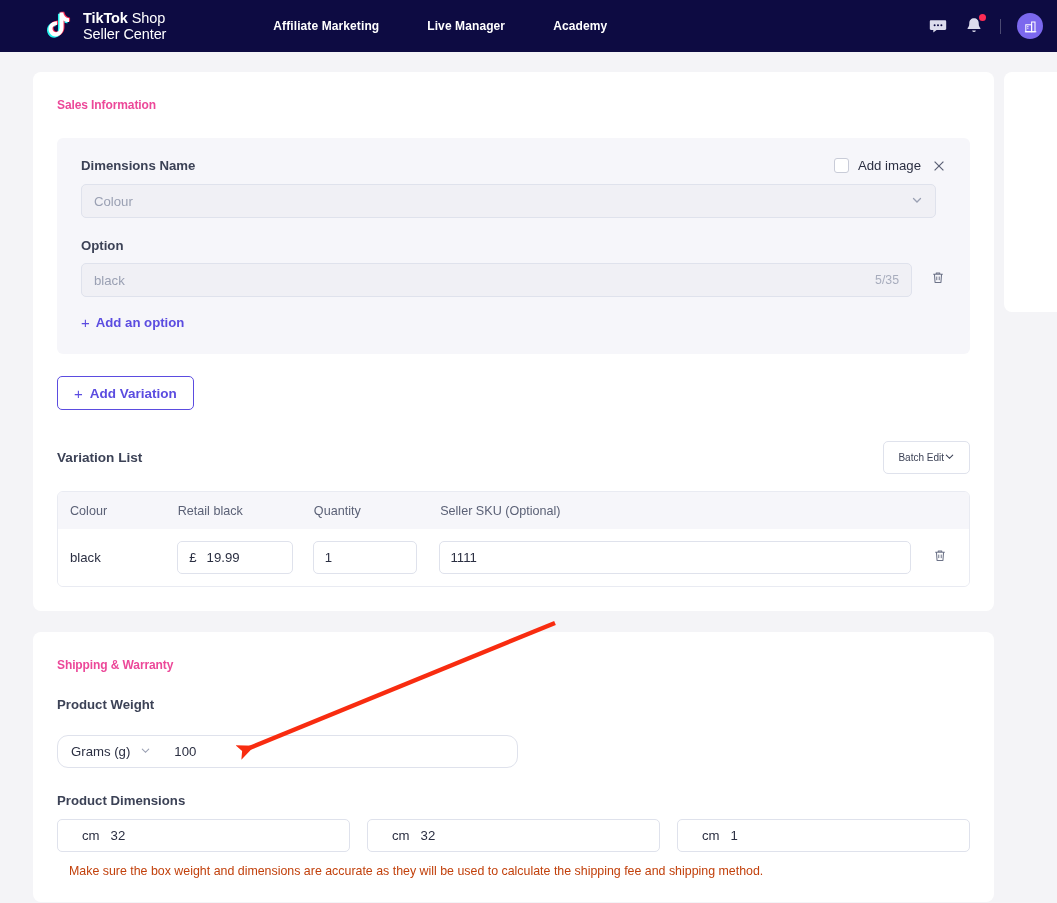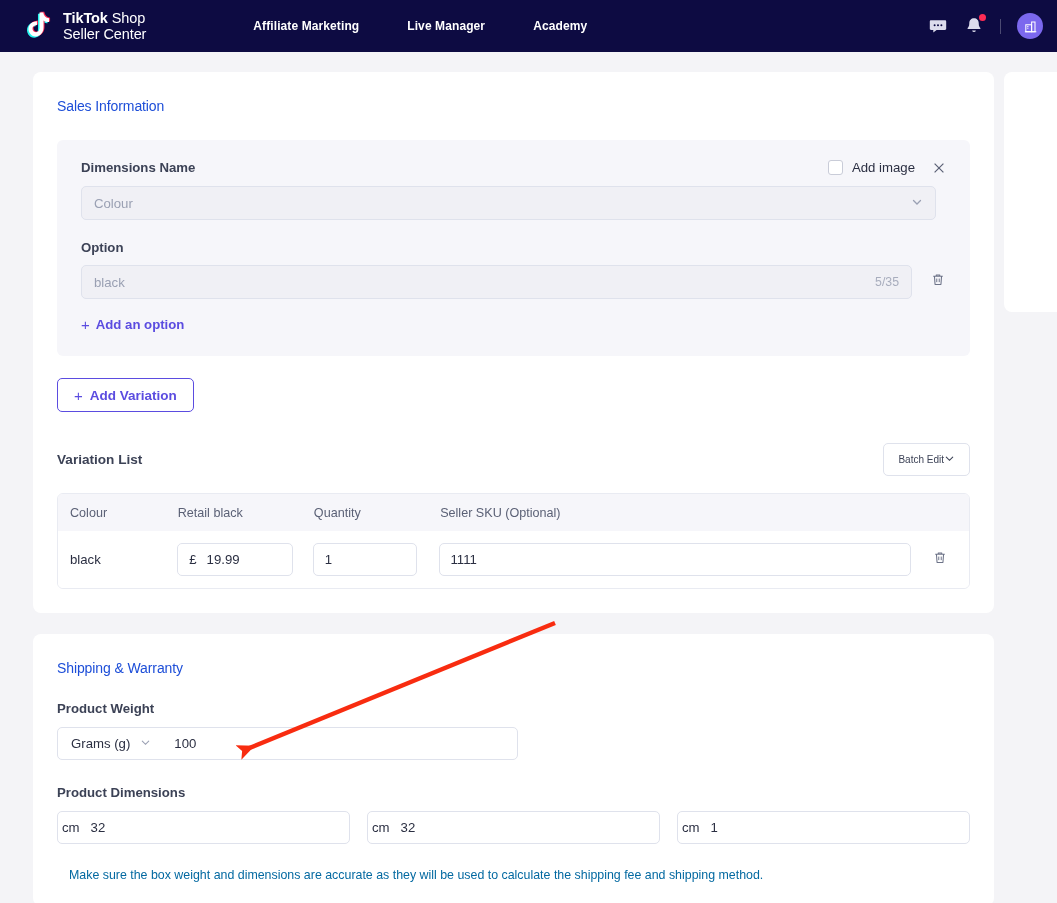--- a/index.html
+++ b/index.html
@@ -12,21 +12,21 @@
     overflow: hidden;
   }
 
   
   .topbar {
     position: relative;
     height: 52px;
     background: #0d0b42;
     display: flex;
     align-items: center;
-    padding: 0 14px 0 24px;
+    padding: 0 14px 0 44px;
   }
   .brand { display: flex; align-items: center; gap: 9px; }
   .brand-logo { width: 30px; height: 32px; flex: none; }
   .brand-text {
     color: #ffffff;
     line-height: 1.12;
     font-size: 14.5px;
     letter-spacing: -0.1px;
   }
   .brand-line1 { font-weight: 700; }
@@ -73,23 +73,23 @@
 
   .card {
     width: 961px;
     background: #ffffff;
     border-radius: 8px;
     padding: 26px 24px 24px 24px;
   }
   .card + .card { margin-top: 21px; }
 
   .card-title {
-    font-size: 14px;
-    font-weight: 400;
-    color: #1d4ed8;
+    font-size: 12px;
+    font-weight: 700;
+    color: #ec4899;
     letter-spacing: -0.1px;
   }
 
   
   .edge-card {
     position: absolute;
     left: 1004px;
     top: 20px;
     width: 120px;
     height: 240px;
@@ -108,21 +108,21 @@
     display: flex;
     align-items: center;
     justify-content: space-between;
     margin-bottom: 11px;
   }
   .field-label {
     font-size: 13.2px;
     font-weight: 700;
     color: #3c4256;
   }
-  .head-right { display: flex; align-items: center; gap: 17px; }
+  .head-right { display: flex; align-items: center; gap: 11px; }
   .checkline { display: flex; align-items: center; gap: 9px; cursor: pointer; }
   .checkbox {
     width: 15px; height: 15px;
     border: 1px solid #c9ccd8;
     border-radius: 3px;
     background: #ffffff;
   }
   .checkline span { font-size: 13.2px; color: #2b2f42; }
   .x-btn {
     width: 14px; height: 14px; cursor: pointer;
@@ -226,51 +226,51 @@
   .prefix { color: #2b2f42; }
 
   .trash { cursor: pointer; }
 
   
   .sub-label {
     margin-top: 25px;
     font-size: 13.2px; font-weight: 700; color: #3c4256;
   }
   .weight-box {
-    margin-top: 11px;
+    margin-top: 23px;
     width: 461px; height: 33px;
     border: 1px solid #dfe2ec;
-    border-radius: 5px;
+    border-radius: 11px;
     background: #ffffff;
     display: flex; align-items: center;
   }
   .unit-select {
     display: flex; align-items: center; gap: 10px;
     padding: 0 12px 0 13px;
     height: 100%;
     font-size: 13.2px; color: #2b2f42;
     cursor: pointer;
   }
   .weight-val { font-size: 13.2px; color: #2b2f42; padding-left: 11px; }
 
   .dims-row { margin-top: 11px; display: flex; gap: 17px; }
   .dim {
     width: 307px; height: 33px;
     border: 1px solid #dfe2ec;
     border-radius: 5px;
     background: #ffffff;
     display: flex; align-items: center; gap: 11px;
-    padding: 0 4px;
+    padding: 0 24px;
     font-size: 13.2px; color: #2b2f42;
   }
   .dim .unit { color: #2b2f42; }
   .hint {
-    margin-top: 24px;
+    margin-top: 12px;
     margin-left: 12px;
-    font-size: 12.4px; color: #0369a1;
+    font-size: 12.4px; color: #c2410c;
   }
 
   
   .arrow-layer {
     position: absolute;
     left: 0; top: 0;
     width: 1057px; height: 903px;
     pointer-events: none;
   }
 </style>

